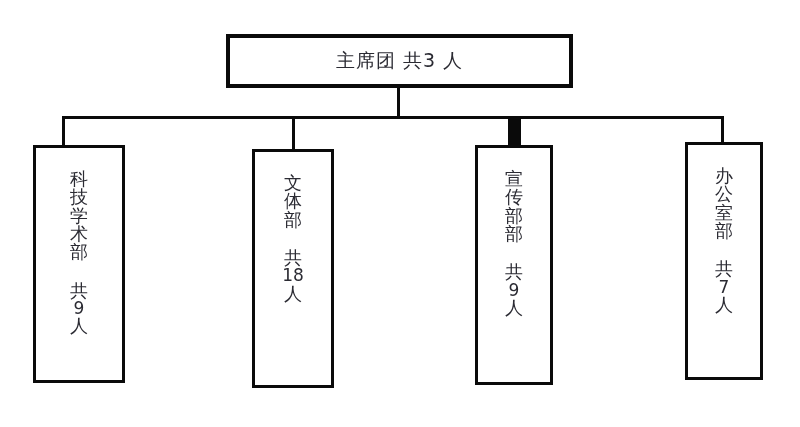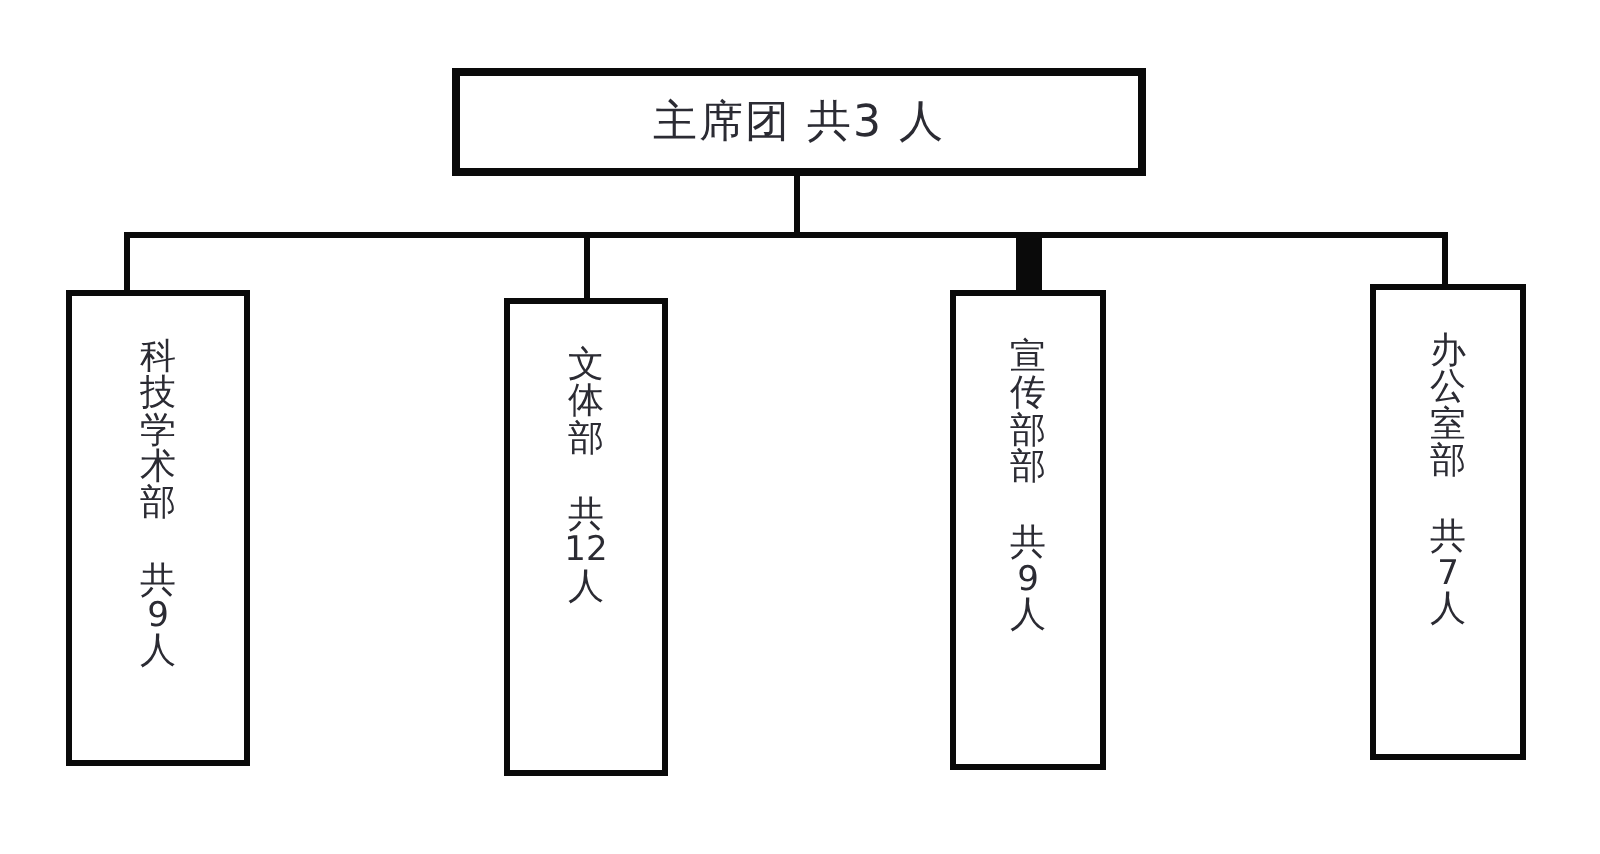--- a/index.html
+++ b/index.html
@@ -30,21 +30,21 @@
   }
 
   
   .root-label {
     position: absolute;
     left: 0;
     right: 0;
     top: 50%;
     transform: translateY(-50%);
     text-align: center;
-    font-size: 22px;
+    font-size: 19px;
     letter-spacing: 1px;
     color: #2b2b33;
     white-space: pre;
   }
 
   
   .vlabel {
     position: absolute;
     top: 22px;
     left: 0;
@@ -115,21 +115,21 @@
     </div>
   </div>
 
   <div class="node-box" style="left:252px; top:149px; width:82px; height:239px;">
     <div class="vlabel">
       <span class="vchar">文</span>
       <span class="vchar">体</span>
       <span class="vchar">部</span>
       <span class="vgap"></span>
       <span class="vchar">共</span>
-      <span class="vnum">12</span>
+      <span class="vnum">18</span>
       <span class="vchar">人</span>
     </div>
   </div>
 
   <div class="node-box" style="left:475px; top:145px; width:78px; height:240px;">
     <div class="vlabel">
       <span class="vchar">宣</span>
       <span class="vchar">传</span>
       <span class="vchar">部</span>
       <span class="vchar">部</span>

